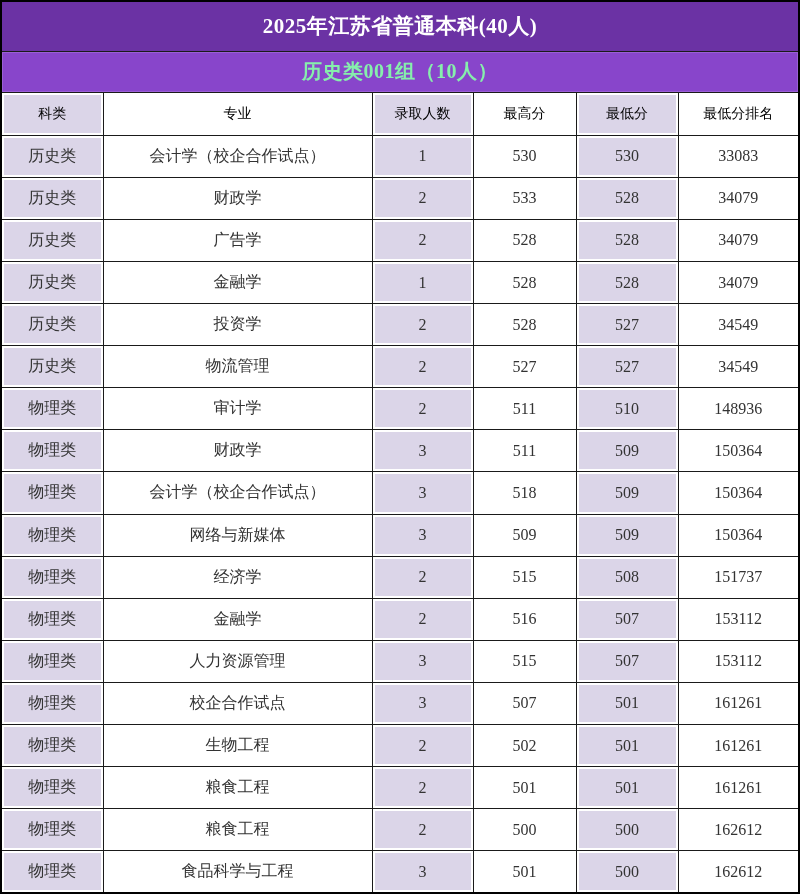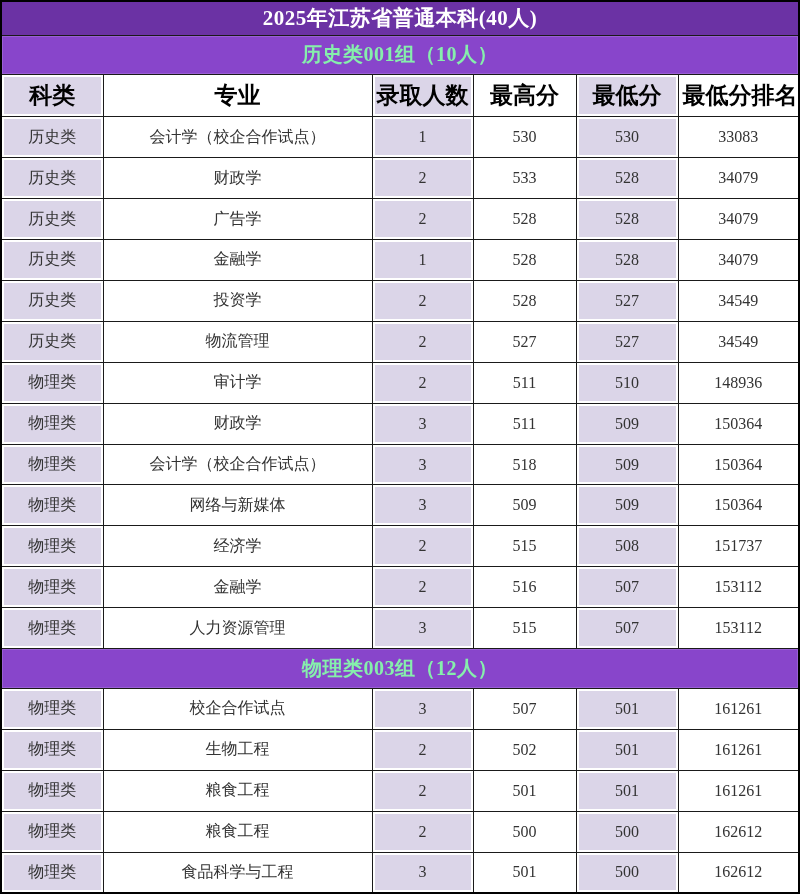--- a/index.html
+++ b/index.html
@@ -24,21 +24,21 @@
   table.tbl td, table.tbl th {
     border: 1px solid #1a1a1a;
     padding: 0 4px;
     text-align: center;
     vertical-align: middle;
     overflow: hidden;
     white-space: nowrap;
   }
   
   tr.title-row th {
-    height: 34px;
+    height: 50px;
     background: #6B32A4;
     color: #ffffff;
     font-size: 21px;
     font-weight: bold;
     letter-spacing: 0.5px;
   }
   
   tr.band-row td {
     height: 38px;
     background: #8845CB;
@@ -46,22 +46,22 @@
     font-size: 20px;
     font-weight: bold;
     letter-spacing: 0.5px;
     box-shadow: inset 0 0 0 1px #9a5fd6;
   }
   
   tr.colhead-row td {
     height: 40px;
     background: #ffffff;
     color: #000000;
-    font-size: 23px;
-    font-weight: bold;
+    font-size: 14px;
+    font-weight: normal;
   }
   
   tr.data-row td {
     height: 39px;
     background: #ffffff;
     color: #333333;
     font-size: 16px;
   }
   
   td.shade {
@@ -196,23 +196,20 @@
           <td>153112</td>
         </tr>
         <tr class="data-row">
           <td class="shade">物理类</td>
           <td>人力资源管理</td>
           <td class="shade">3</td>
           <td>515</td>
           <td class="shade">507</td>
           <td>153112</td>
         </tr>
-        <tr class="band-row">
-          <td colspan="6">物理类003组（12人）</td>
-        </tr>
         <tr class="data-row">
           <td class="shade">物理类</td>
           <td>校企合作试点</td>
           <td class="shade">3</td>
           <td>507</td>
           <td class="shade">501</td>
           <td>161261</td>
         </tr>
         <tr class="data-row">
           <td class="shade">物理类</td>

